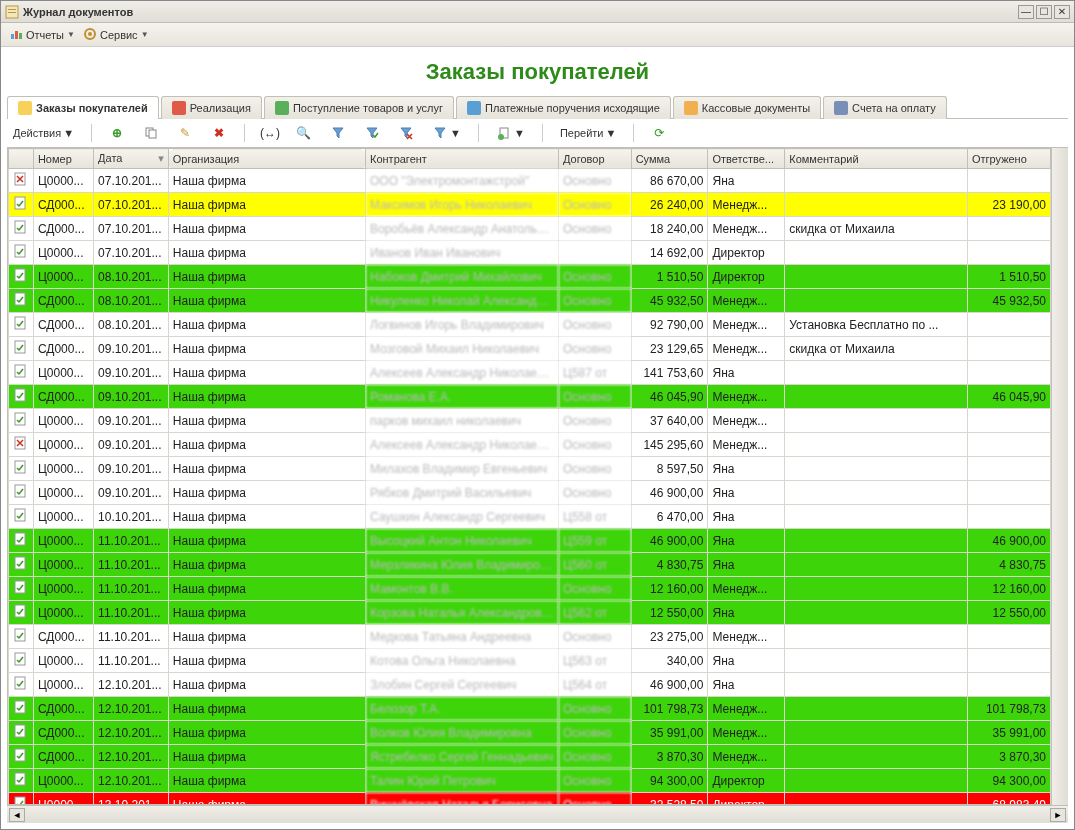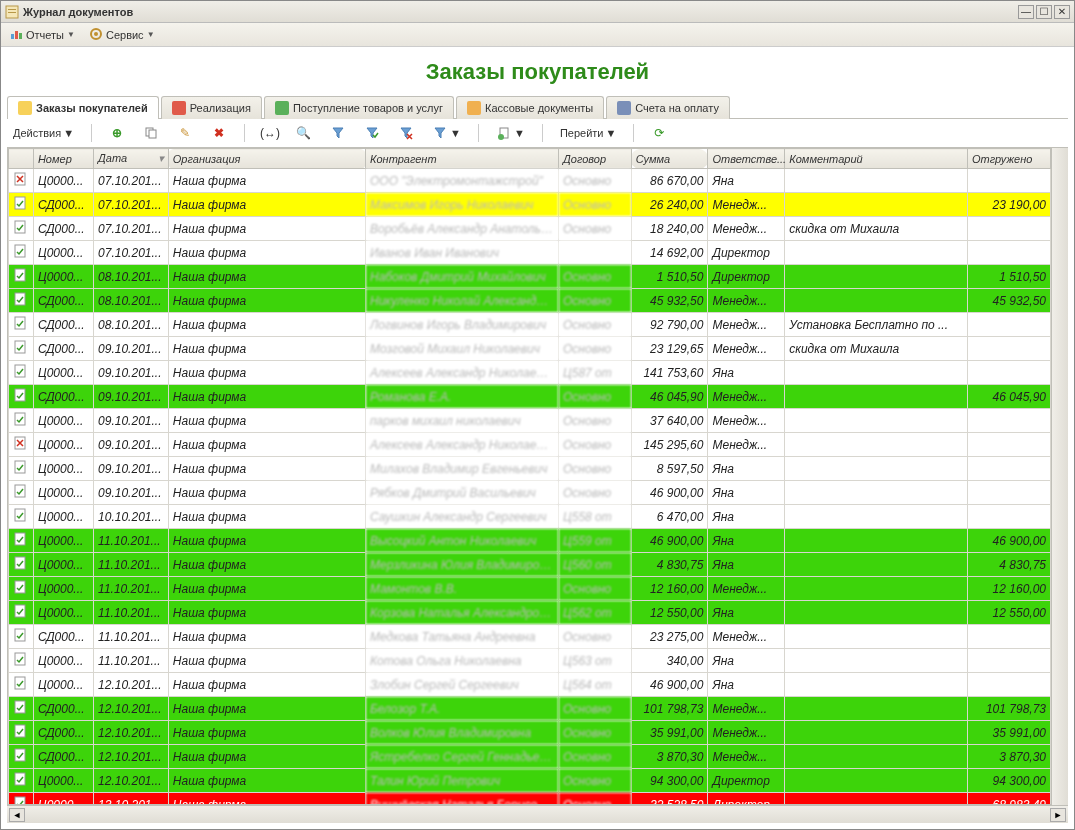--- a/index.html
+++ b/index.html
@@ -42,21 +42,20 @@
     color: #333;
     cursor: pointer;
   }
   .menubar {
     height: 24px;
     background: linear-gradient(#f5f3ed, #e8e5dd);
     border-bottom: 1px solid #ccc;
     display: flex;
     align-items: center;
     padding: 0 4px;
-    gap: 6px;
   }
   .menubtn {
     display: flex; align-items: center; gap: 3px;
     padding: 2px 4px;
     color: #333;
     cursor: pointer;
   }
   .menubtn .dd { font-size: 8px; color: #555; }
   .content {
     flex: 1;
@@ -233,20 +232,24 @@
         </div>
         <div class="tab">
           <span class="tab-icon" style="background: rgb(224, 90, 74);"></span>
           <span>Реализация</span>
         </div>
         <div class="tab">
           <span class="tab-icon" style="background: rgb(90, 176, 90);"></span>
           <span>Поступление товаров и услуг</span>
         </div>
         <div class="tab">
+          <span class="tab-icon" style="background: rgb(90, 159, 212);"></span>
+          <span>Платежные поручения исходящие</span>
+        </div>
+        <div class="tab">
           <span class="tab-icon" style="background: rgb(240, 176, 80);"></span>
           <span>Кассовые документы</span>
         </div>
         <div class="tab">
           <span class="tab-icon" style="background: rgb(122, 143, 184);"></span>
           <span>Счета на оплату</span>
         </div>
       </div>
 
     <div class="toolbar">
@@ -325,31 +328,31 @@
         <span>Перейти</span>
         <span class="dd">▼</span>
       </span>
       <span class="tsep"></span>
       <span class="tbtn">
           <span class="tic" style="color:#3a9a2a;">⟳</span>
         </span>
     </div>
 
     <div style="flex:1;display:flex;overflow:hidden;">
-      <div class="table-wrap" style="flex:1;font-style:italic;">
+      <div class="table-wrap" style="flex:1;">
         <table>
           <thead>
               <tr id="thead-row">
                 <th style="width: 24px;"></th>
                 <th style="width: 58px;">Номер</th>
                 <th style="width: 72px;">Дата<span style="float: right; color: rgb(136, 136, 136);"> ▾</span></th>
                 <th style="width: 190px; border-radius: 6px;">Организация</th>
                 <th style="width: 186px;">Контрагент</th>
                 <th style="width: 70px;">Договор</th>
-                <th style="width: 74px; border-radius: 9px;">Сумма</th>
+                <th style="width: 74px;">Сумма</th>
                 <th style="width: 74px;">Ответстве...</th>
                 <th style="width: 176px;">Комментарий</th>
                 <th style="width: 80px;">Отгружено</th>
               </tr>
             </thead>
           <tbody id="tbody">
               <tr class="white">
                 <td><span class="doc-icon"><svg width="14" height="14" viewBox="0 0 14 14">
                       <rect x="2" y="1" width="10" height="12" fill="#fff" stroke="#999"></rect>
                       <path d="M4 4 l6 6 M10 4 l-6 6" stroke="#d03020" stroke-width="1.5"></path>

